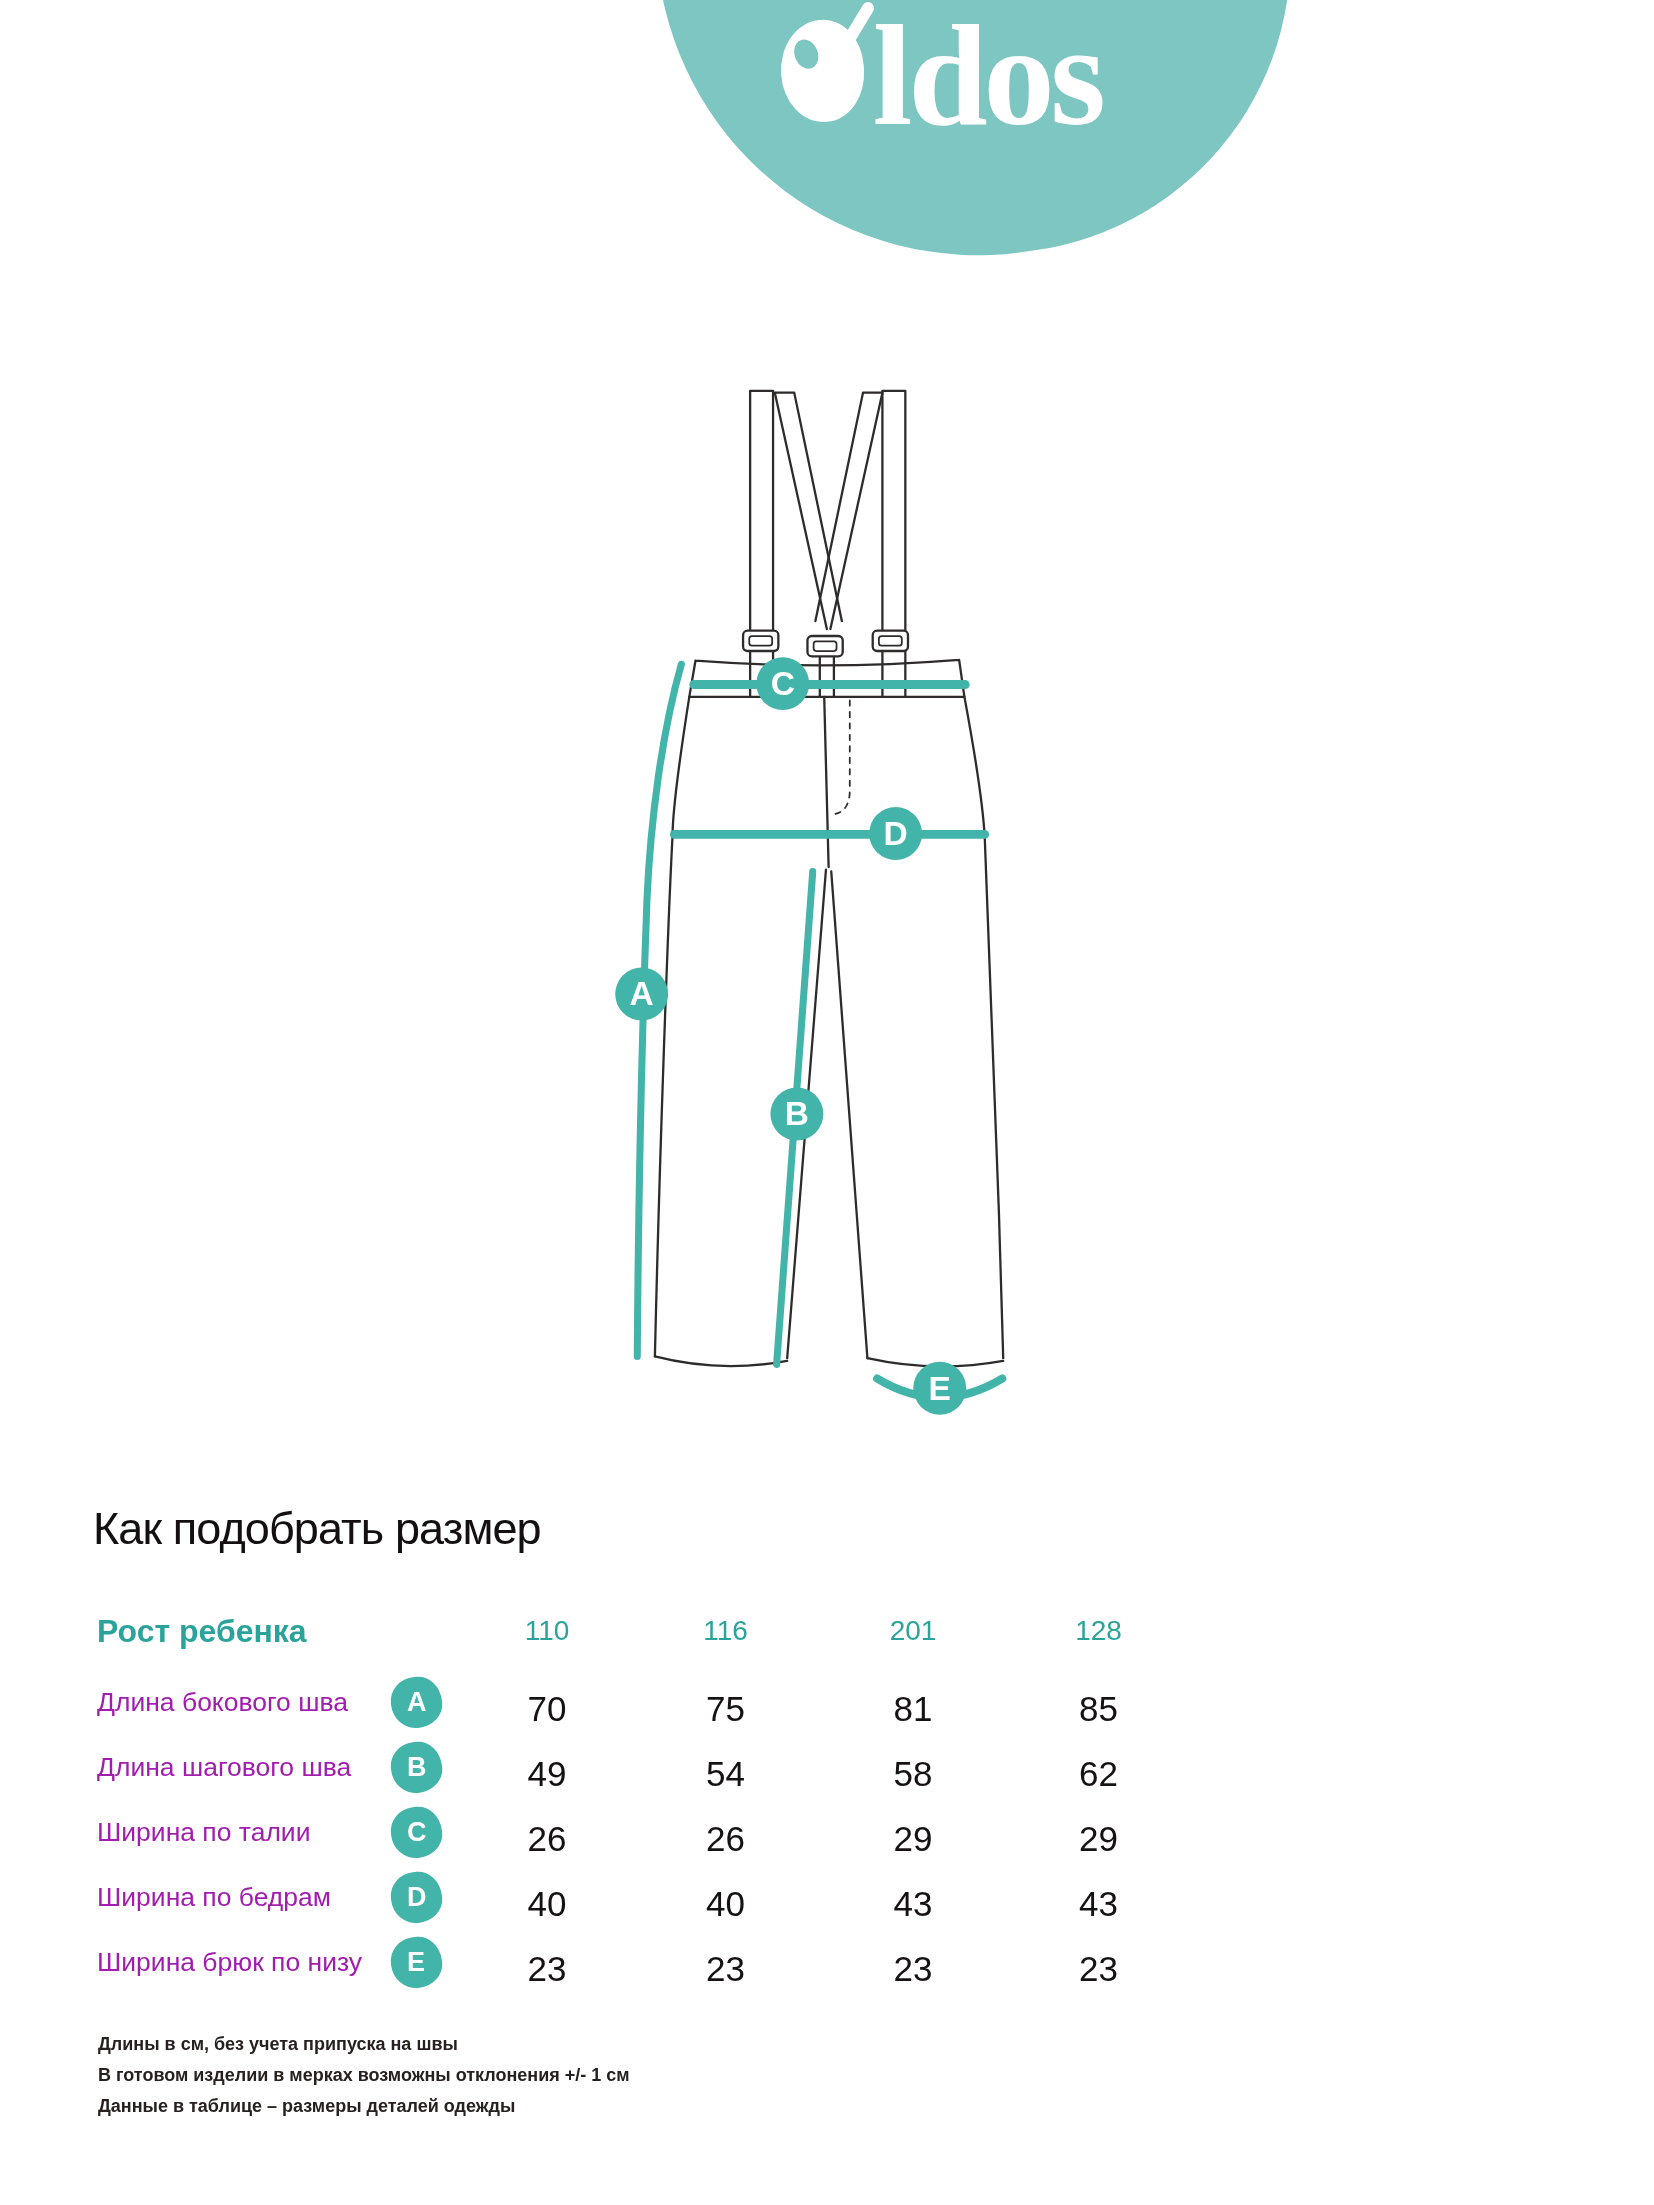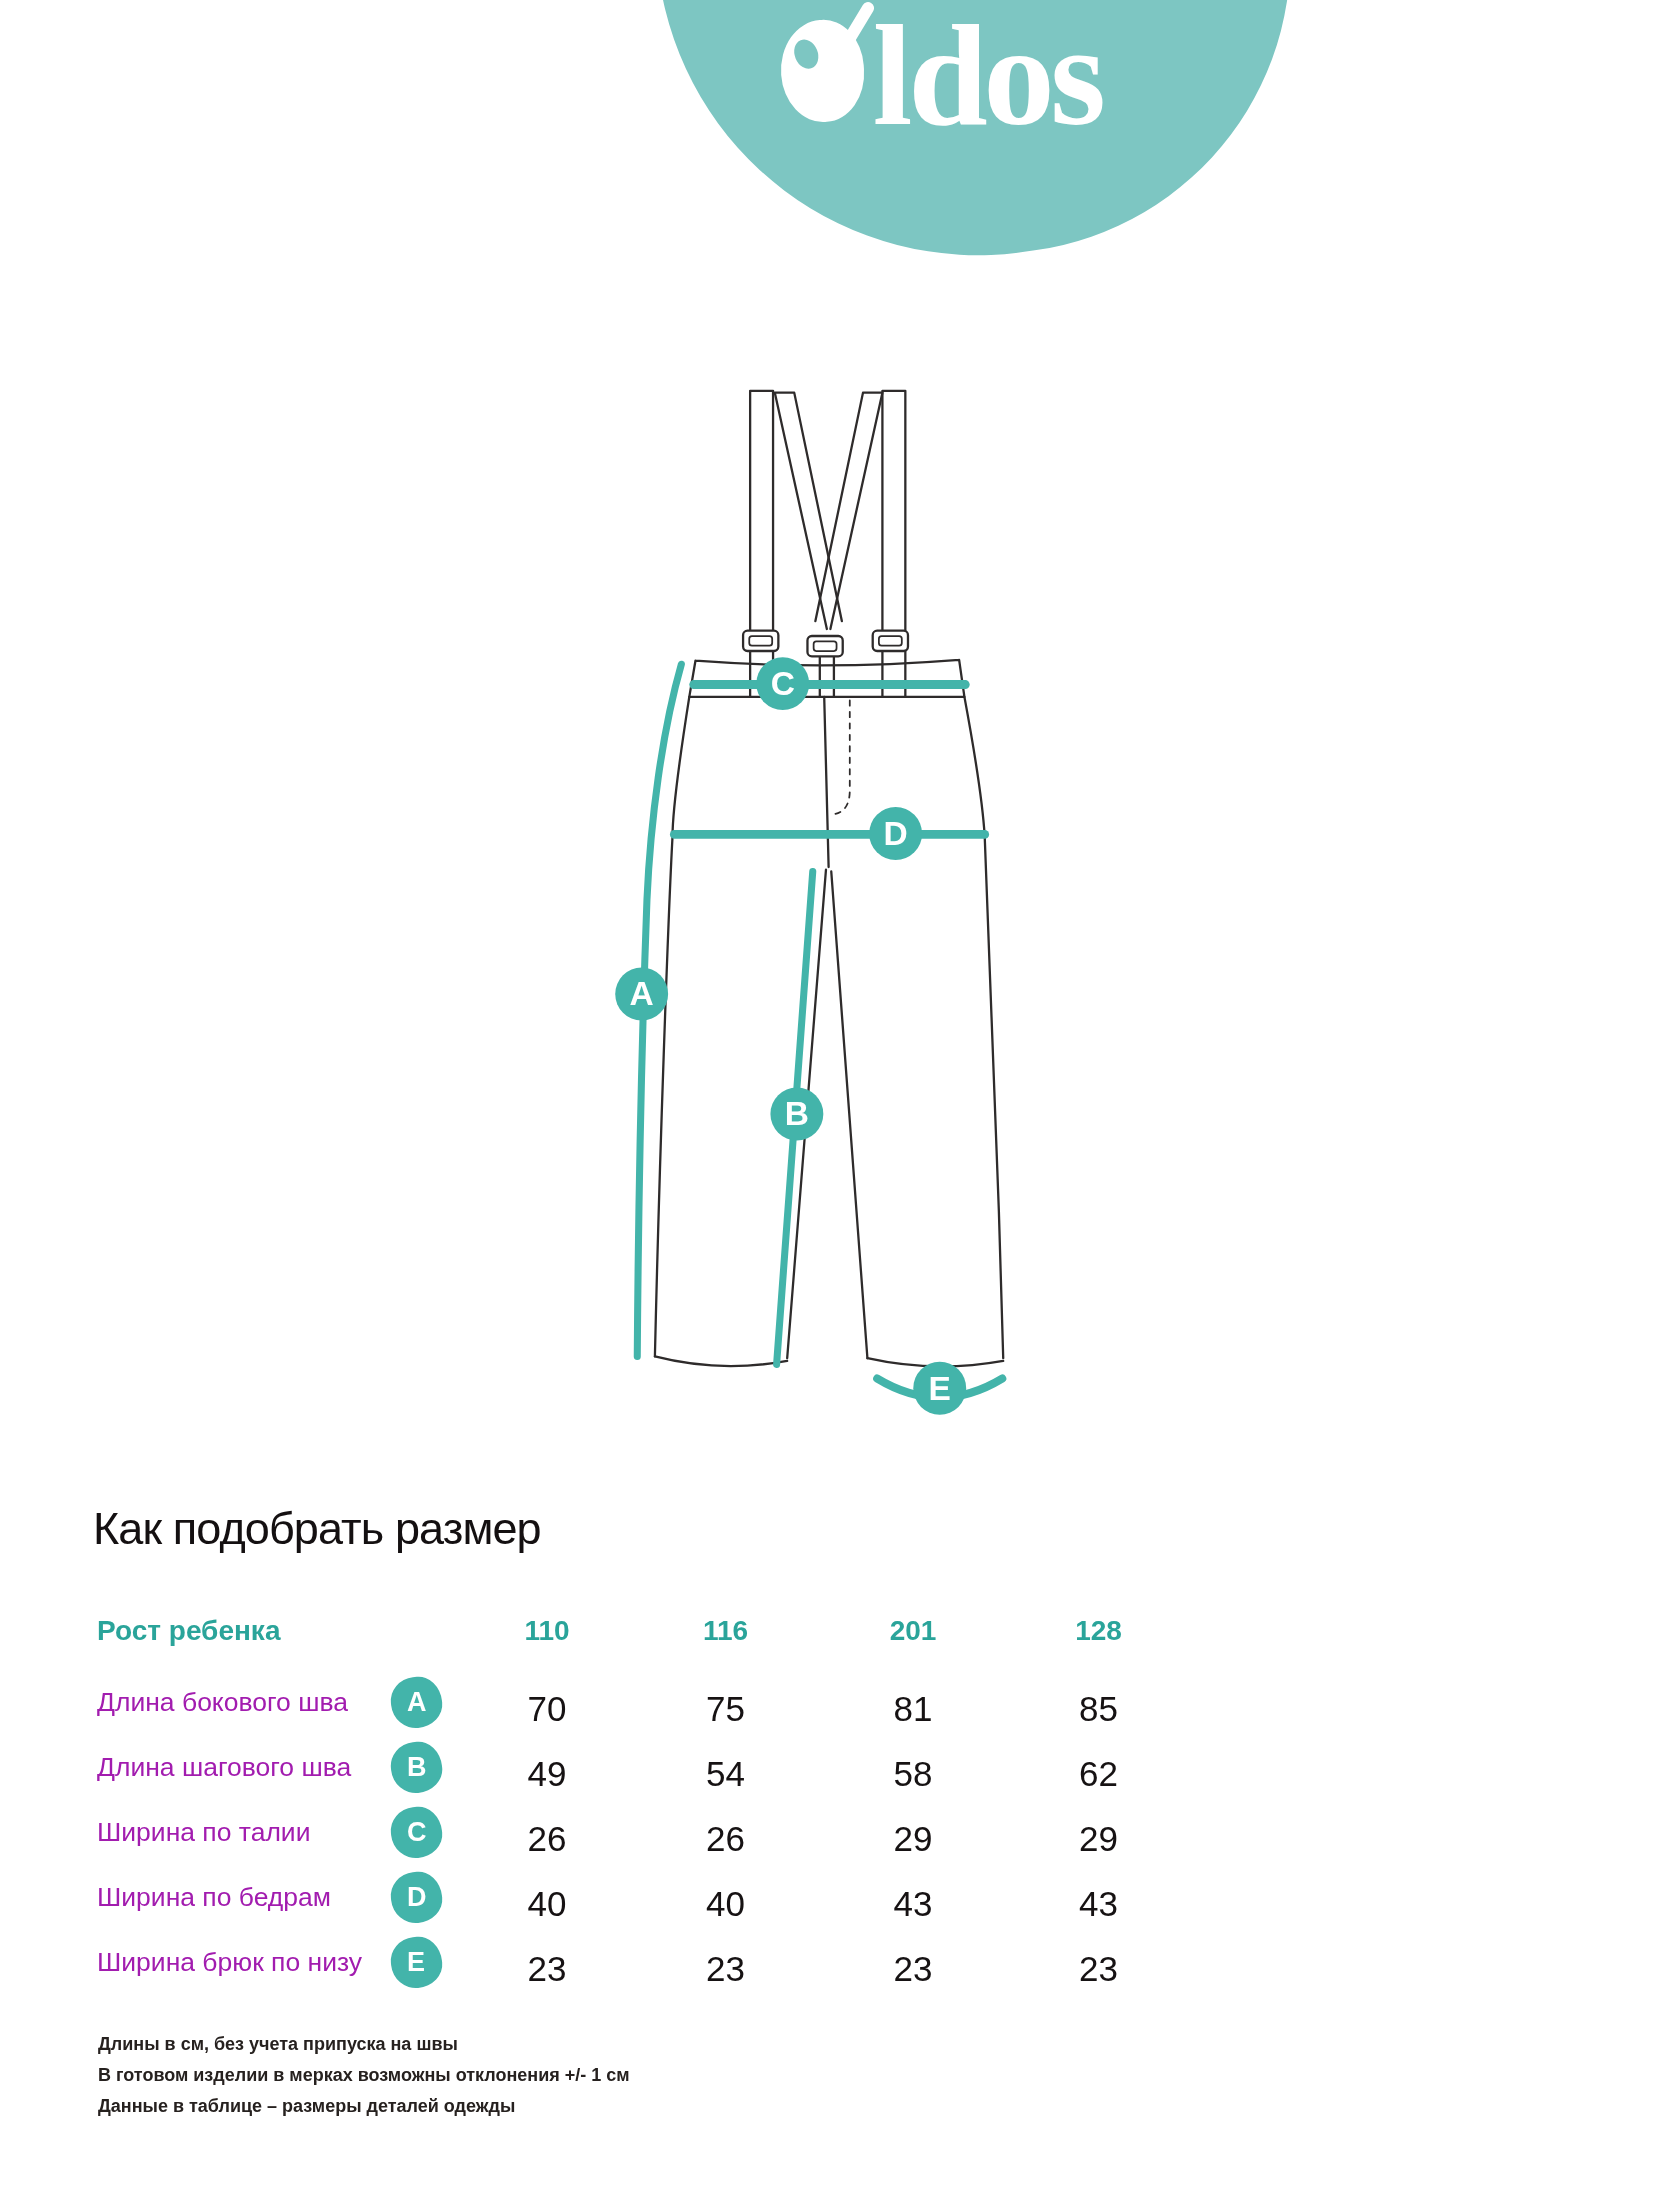--- a/index.html
+++ b/index.html
@@ -40,22 +40,22 @@
     font-size:45px; font-weight:400; color:#141011; letter-spacing:-0.9px;
   }
 
   
   .grid-row {
     display:grid;
     grid-template-columns:97px 291px 84px 150px 207px 168px 203px;
     align-items:center; width:1654px;
   }
   .t-header { position:absolute; left:0; top:1609px; height:44px; }
-  .t-header .h-label { font-size:28px; font-weight:700; color:#2aa49a; }
-  .t-header .h-size  { font-size:28px; font-weight:700; color:#2aa49a; text-align:center; }
+  .t-header .h-label { font-size:32px; font-weight:700; color:#2aa49a; }
+  .t-header .h-size  { font-size:28px; font-weight:400; color:#2aa49a; text-align:center; }
 
   .t-rows { position:absolute; left:0; top:1670px; }
   .t-row  { height:65px; }
   .t-label { font-size:26.5px; color:#a21caf; }
   .t-badge {
     width:51px; height:51px; justify-self:start; margin-left:2.6px;
     border-radius:50% 46% 54% 50% / 48% 54% 46% 52%;
     background:#43b4aa; color:#ffffff; font-weight:700; font-size:27px;
     display:flex; align-items:center; justify-content:center; transform:rotate(-6deg);
   }

